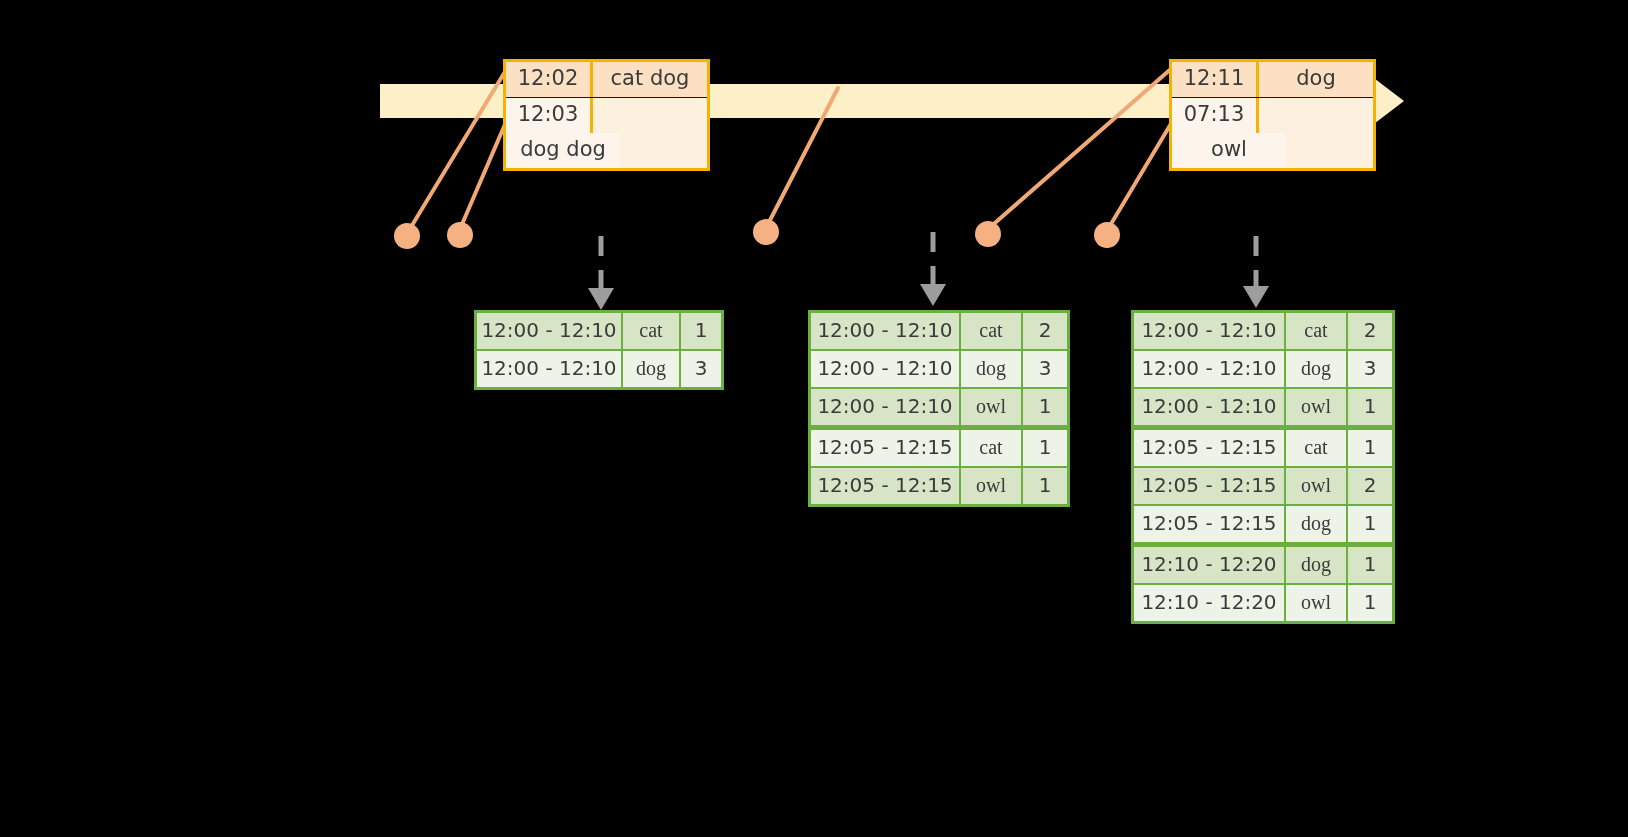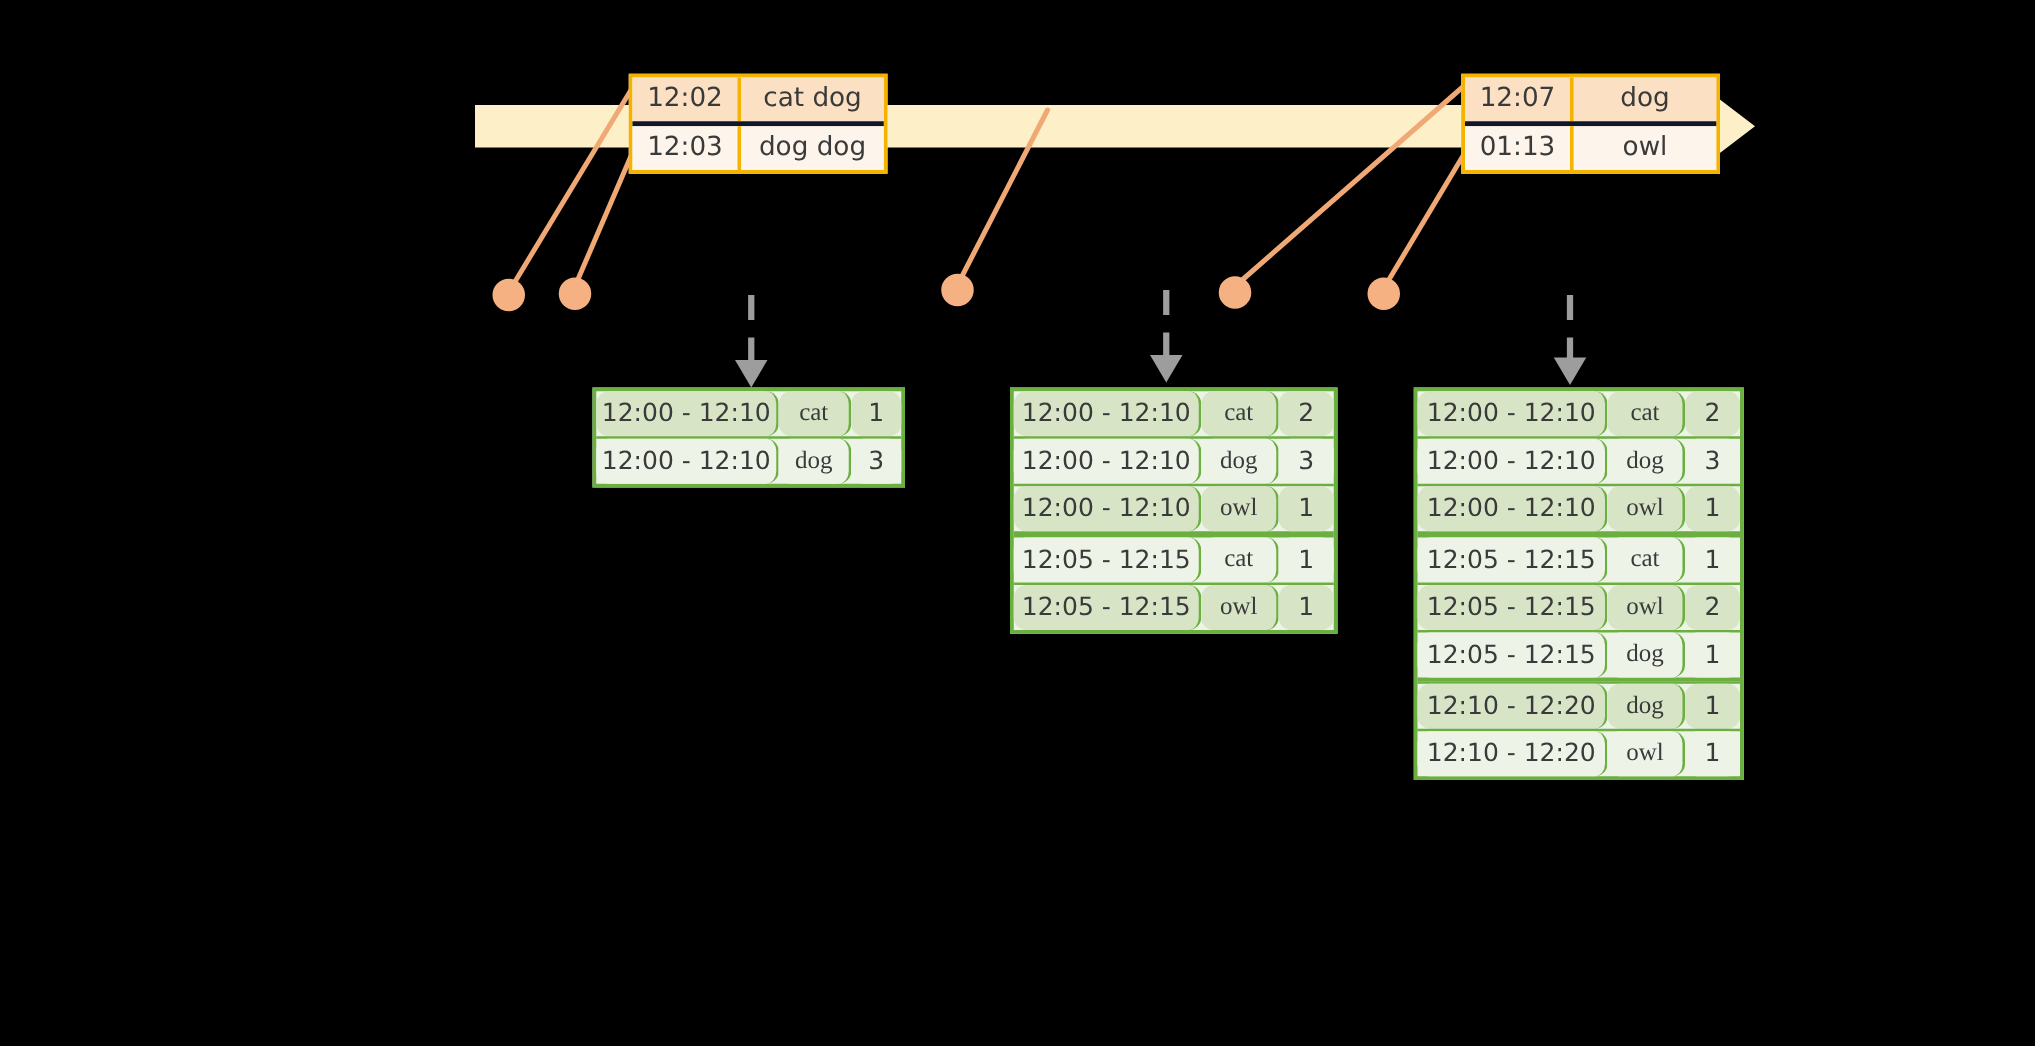--- a/index.html
+++ b/index.html
@@ -37,21 +37,22 @@
     display: flex;
     flex-direction: column;
     z-index: 5;
   }
   .event-row {
     display: flex;
     flex-direction: row;
     align-items: stretch;
   }
   .event-row + .event-row {
-    border-top: 4px solid #0f172a;
+    border-top: 1px solid #0f172a;
+    flex-direction: column;
   }
   .event-row.shade .ev-time,
   .event-row.shade .ev-val {
     background: #fbe0c3;
   }
   .event-row.plain .ev-time,
   .event-row.plain .ev-val {
     background: #fdf4ec;
   }
   .ev-time {
@@ -90,21 +91,20 @@
   .res-row.plain .rc { background: #eef3e8; }
   .res-row + .res-row { border-top: 2px solid #6aaf3f; }
   .res-row.sep-after { border-bottom: 3px solid #6aaf3f; }
   .rc {
     font-size: 20px;
     color: #3a3a3a;
     padding: 7px 0 9px 0;
     text-align: center;
     line-height: 1.0;
     box-sizing: border-box;
-    border-radius: 10px;
   }
   .rc-window { width: 146px; border-right: 2px solid #6aaf3f; }
   .rc-key    { width: 58px;  border-right: 2px solid #6aaf3f; font-family: Liberation Serif, serif; }
   .rc-count  { width: 40px; }
 
   .tbl-wide .rc-window { width: 150px; }
   .tbl-wide .rc-key    { width: 62px; }
   .tbl-wide .rc-count  { width: 44px; }
 
   .tbl-widest .rc-window { width: 152px; }
@@ -157,25 +157,25 @@
     </div>
     <div class="event-row plain">
       <div class="ev-time">12:03</div>
       <div class="ev-val">dog dog</div>
     </div>
   </div>
 
 
   <div class="event-box" style="left:1169px; top:59px;">
     <div class="event-row shade">
-      <div class="ev-time">12:07</div>
+      <div class="ev-time">12:11</div>
       <div class="ev-val">dog</div>
     </div>
     <div class="event-row plain">
-      <div class="ev-time">01:13</div>
+      <div class="ev-time">07:13</div>
       <div class="ev-val">owl</div>
     </div>
   </div>
 
   <div class="result-table" style="left:474px; top:310px;">
     <div class="res-row shade">
       <div class="rc rc-window">12:00 - 12:10</div>
       <div class="rc rc-key">cat</div>
       <div class="rc rc-count">1</div>
     </div>

